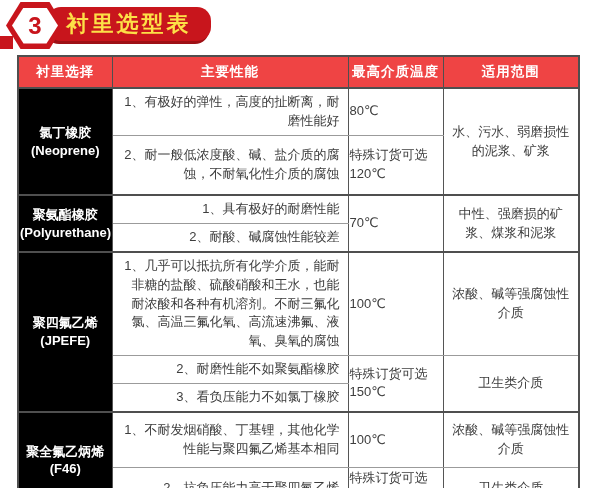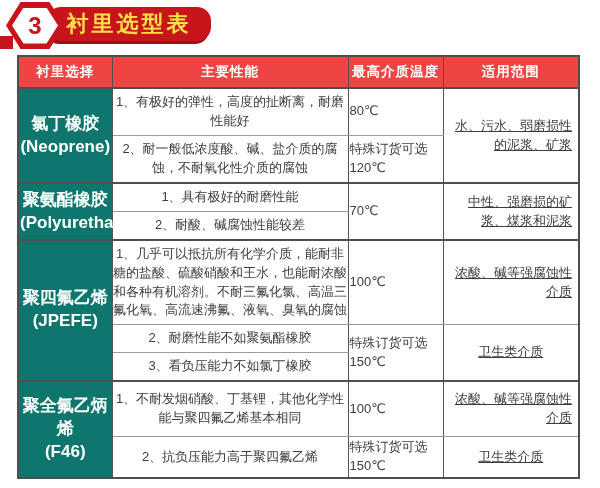--- a/index.html
+++ b/index.html
@@ -41,28 +41,28 @@
     background:#ef4444;color:#ffffff;font-weight:bold;font-size:13.5px;
     border:1px solid #4f4f4f;border-bottom:2px solid #4f4f4f;height:28px;
     letter-spacing:1px;
   }
   .sel td{
     border:1px solid #9b9b9b;border-left:1px solid #555555;border-right:1px solid #555555;
     vertical-align:middle;line-height:1.45;
   }
   .sel tr.gs td{border-top:2px solid #4f4f4f;}
   .sel td.name{
-    background:#0f766e;color:#ffffff;font-weight:bold;text-align:center;
-    font-size:17px;line-height:1.35;
+    background:#000000;color:#ffffff;font-weight:bold;text-align:center;
+    font-size:13px;line-height:1.35;
   }
-  .sel td.perf{padding:4px 0;text-align:center;font-weight:500;}
+  .sel td.perf{padding:4px 8px;text-align:right;font-weight:500;}
   .sel td.temp{text-align:left;white-space:pre-line;font-weight:500;}
   .sel td.apply{text-align:center;padding:4px 6px;font-weight:500;}
-  .sel td.apply .block{display:inline-block;text-align:right;text-decoration:underline;}
-  tr.h46{height:46px;} tr.h48{height:48px;} tr.h27{height:27px;} tr.h26{height:26px;}
+  .sel td.apply .block{display:inline-block;text-align:center;}
+  tr.h46{height:46px;} tr.h48{height:60px;} tr.h27{height:27px;} tr.h26{height:26px;}
   tr.h82{height:82px;} tr.h56{height:56px;} tr.h40{height:40px;}
 </style>
 </head>
 <body>
 
 <div class="page">
 
   <div class="badge-square"></div>
   <div class="hex-outer">
     <div class="hex-inner">

